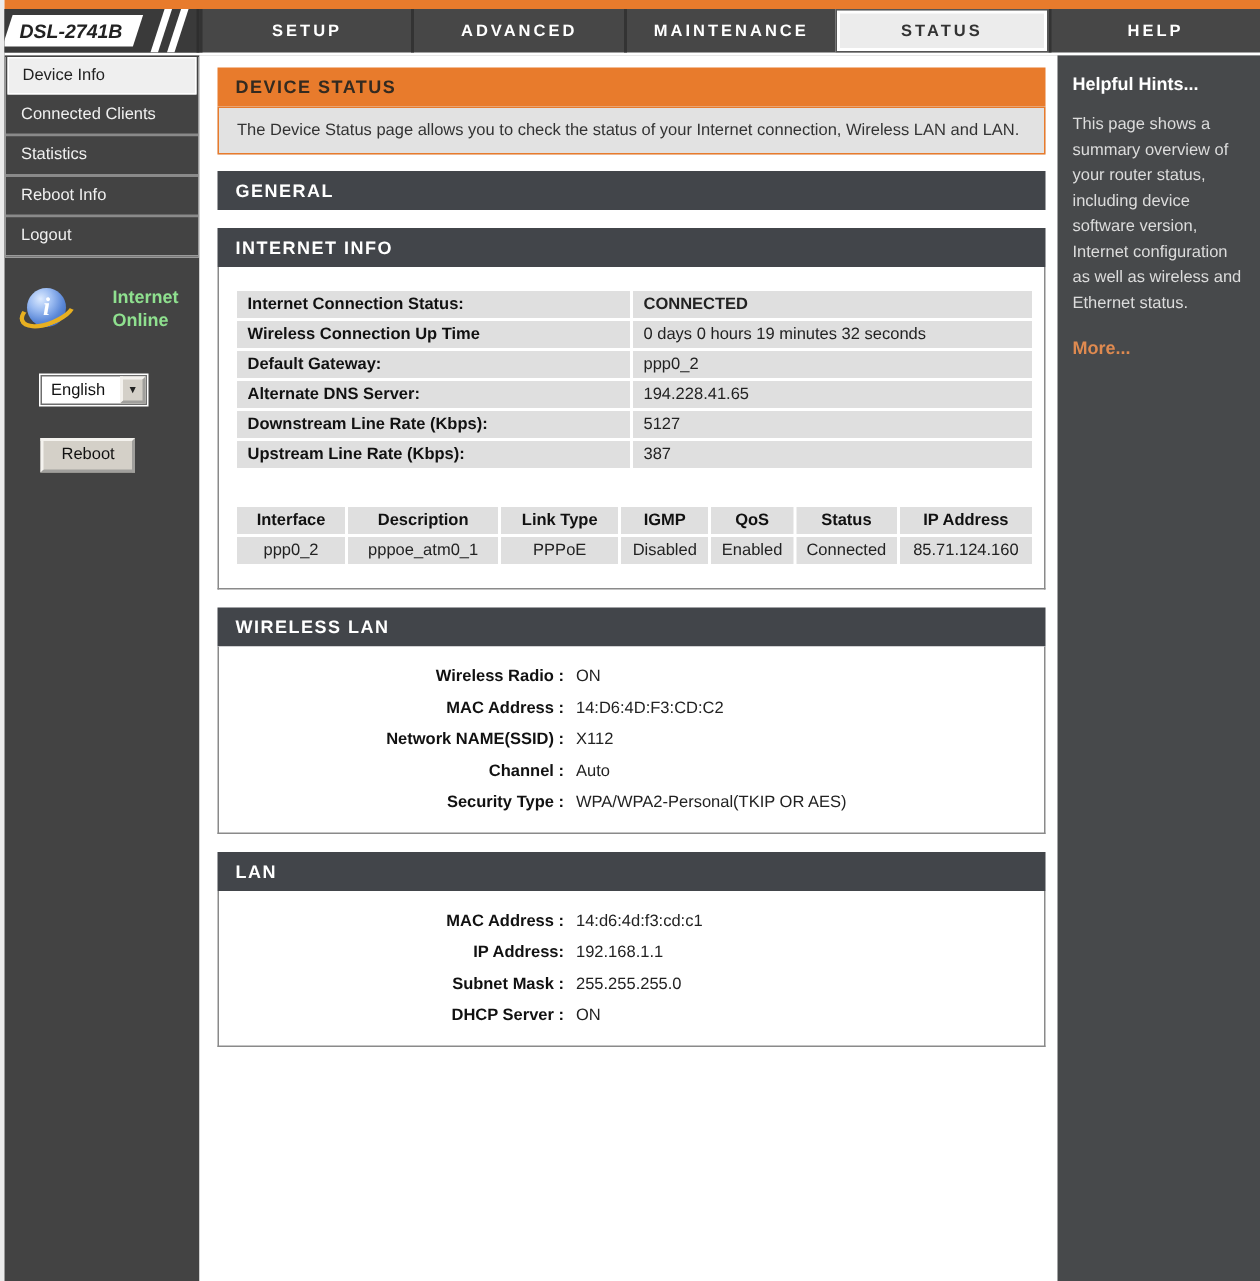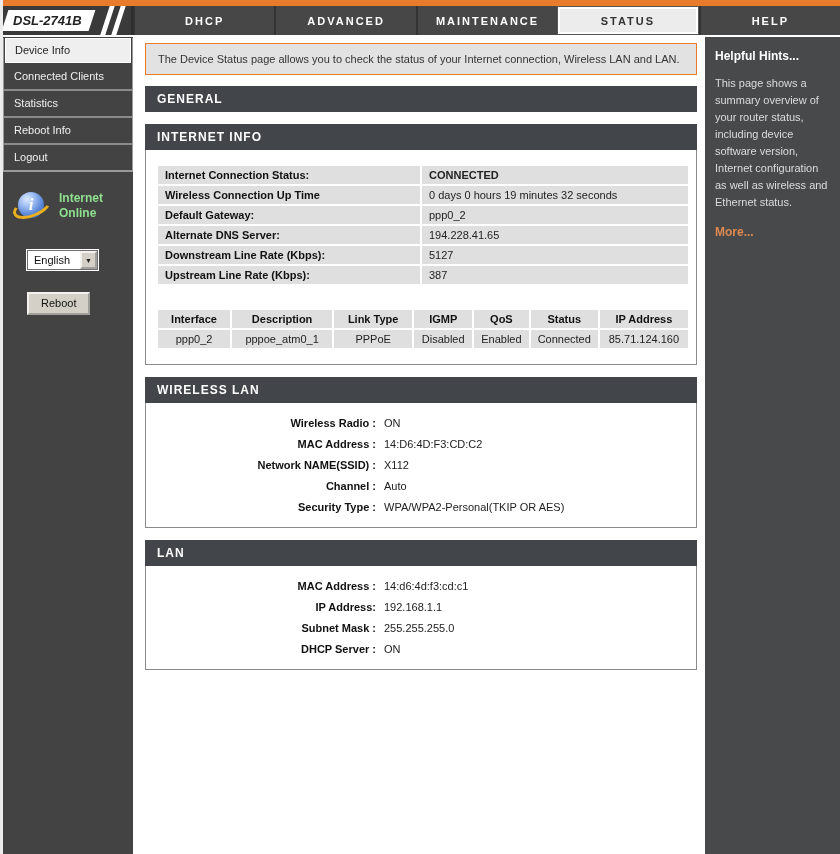--- a/index.html
+++ b/index.html
@@ -45,21 +45,21 @@
   .net-status { display:flex; align-items:center; gap:8px; margin:16px 6px 0 10px; }
   .globe-wrap { position:relative; width:38px; height:36px; flex-shrink:0; }
   .globe { position:absolute; left:5px; top:4px; width:26px; height:26px; border-radius:50%;
            background:radial-gradient(circle at 35% 28%, #dceaff 0%, #9dbdf2 30%, #5b88d8 60%, #33599f 100%);
            display:flex; align-items:center; justify-content:center;
            color:#fff; font-family:"Liberation Serif","DejaVu Serif",serif;
            font-style:italic; font-weight:bold; font-size:17px; }
   .swoosh { position:absolute; left:-1px; top:9px; width:40px; height:20px; border-radius:50%;
             border:3px solid transparent; border-bottom-color:#E8B021; border-left-color:#E8B021;
             transform:rotate(-22deg); }
-  .net-status-label { color:#8FE08F; font-weight:bold; font-size:12px; line-height:1.25; }
+  .net-status-label { color:#8FE08F; font-weight:bold; font-size:12px; line-height:1.25;margin-left:16px; }
   .lang-row { margin:26px 0 0 24px; }
   .select-box { display:inline-flex; align-items:center; background:#fff;
                 border:1px solid #6e6e6e; box-shadow:0 0 0 1px #fff; height:20px; cursor:pointer; }
   .select-text { padding:0 6px; width:52px; font-size:11px; color:#111; }
   .select-arrow { width:17px; height:18px; background:#D4D0C8; border:2px outset #f4f2ee;
                   display:flex; align-items:center; justify-content:center;
                   font-size:7px; color:#222; }
   .reboot-row { margin:22px 0 0 24px; }
   .btn { background:#D4D0C8; border:2px outset #f4f2ee; padding:3px 12px 4px;
          font-size:11px; color:#111; cursor:pointer; font-family:inherit; }
@@ -111,21 +111,21 @@
   <div class="topstrip"></div>
 
   <div class="navbar">
     <div class="logo-cell">
       <div class="logo-badge">
         <span>DSL-2741B</span>
       </div>
       <div class="logo-stripe s1"></div>
       <div class="logo-stripe s2"></div>
     </div>
-    <div class="tab">DHCP</div>
+    <div class="tab">SETUP</div>
     <div class="tab">ADVANCED</div>
     <div class="tab">MAINTENANCE</div>
     <div class="tab active">STATUS</div>
     <div class="tab">HELP</div>
   </div>
 
   <div class="content-row">
 
     <div class="sidebar-left">
       <div class="menu">
@@ -154,20 +154,21 @@
         </div>
       </div>
 
       <div class="reboot-row">
         <button class="btn">Reboot</button>
       </div>
     </div>
 
     <div class="main">
 
+      <div class="page-title">DEVICE STATUS</div>
       <div class="page-desc">The Device Status page allows you to check the status of your Internet connection, Wireless LAN and LAN.</div>
 
       <div class="section">
         <div class="section-header">GENERAL</div>
       </div>
 
       <div class="section">
         <div class="section-header">INTERNET INFO</div>
         <div class="section-body">
 

